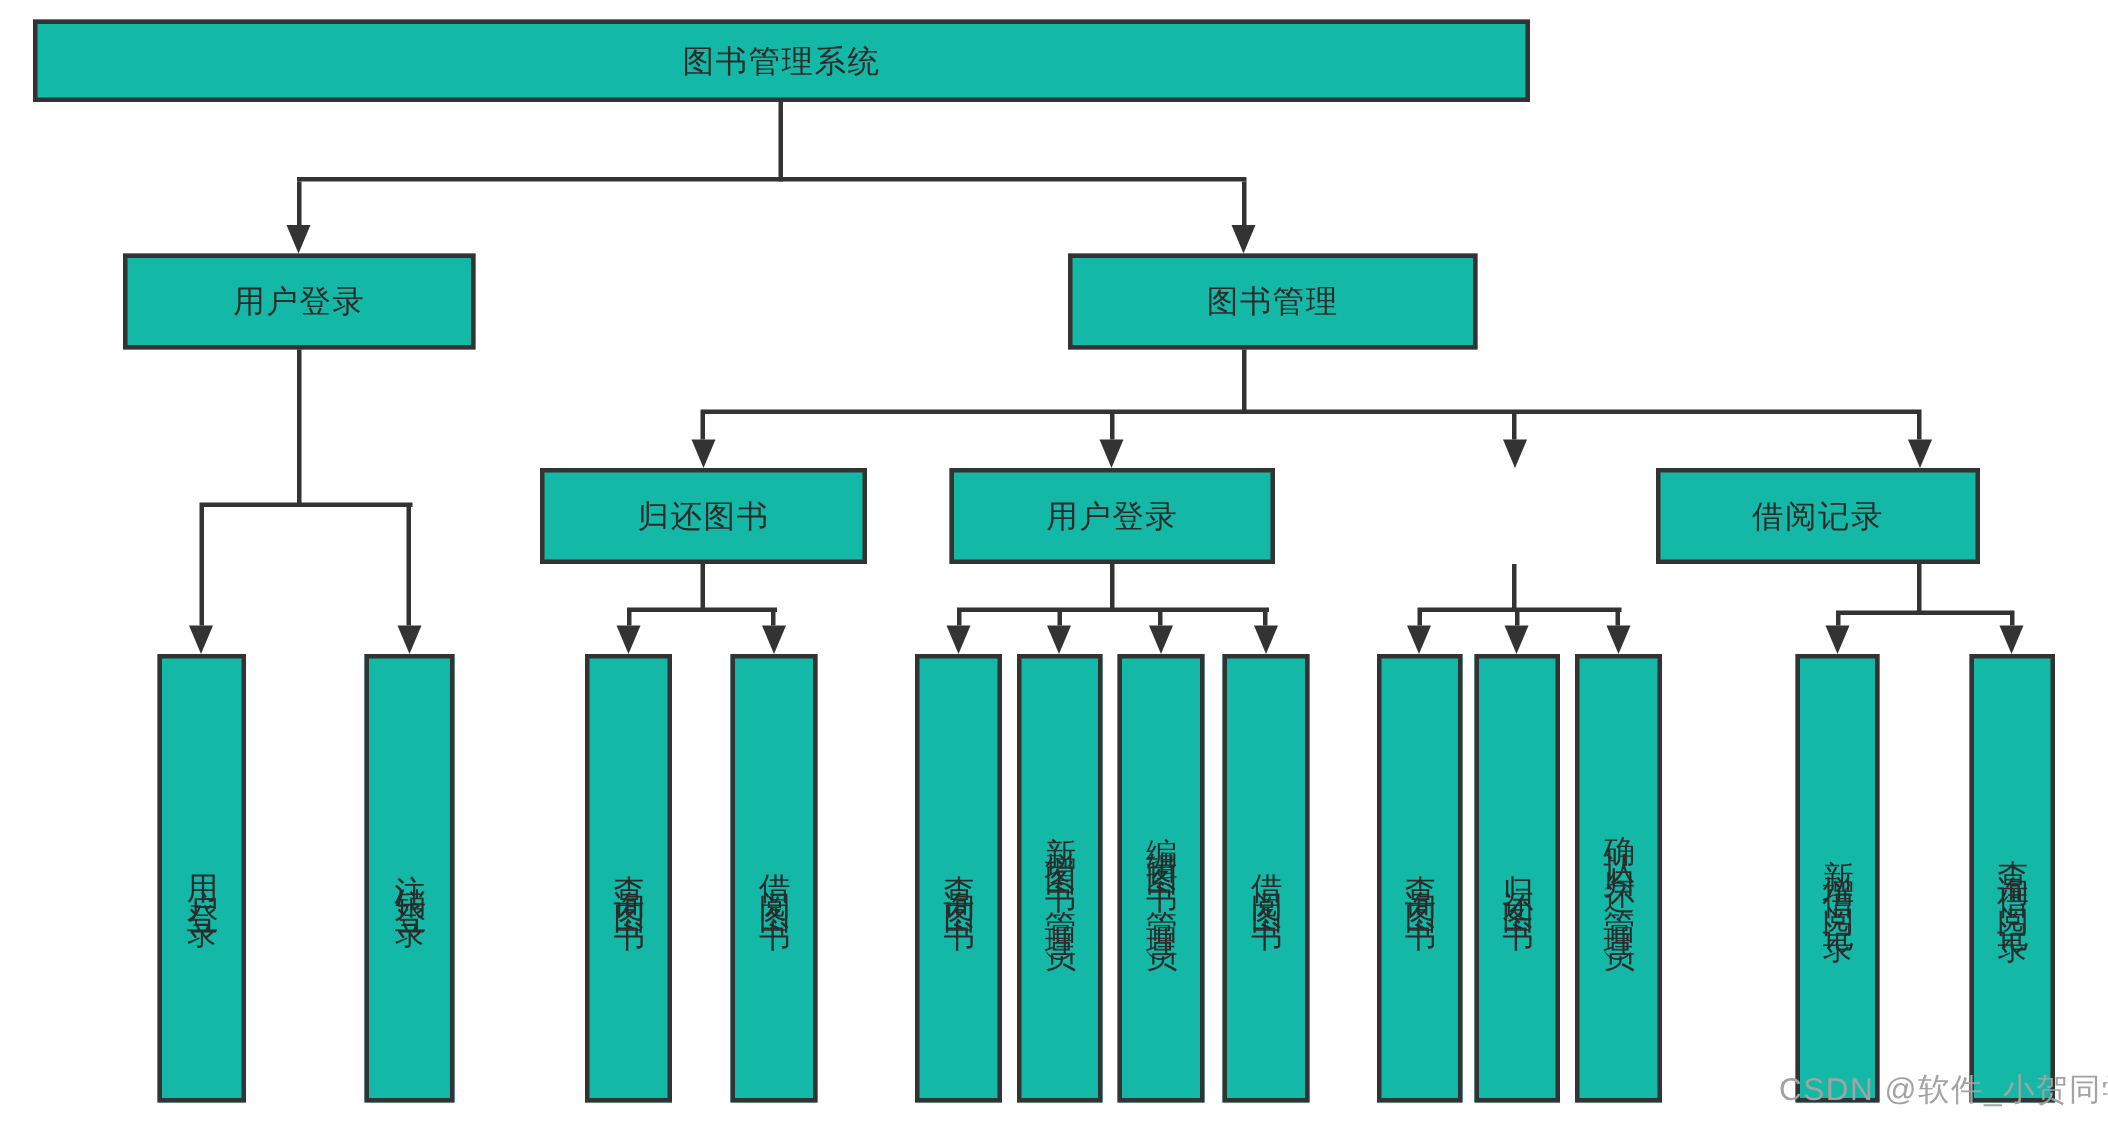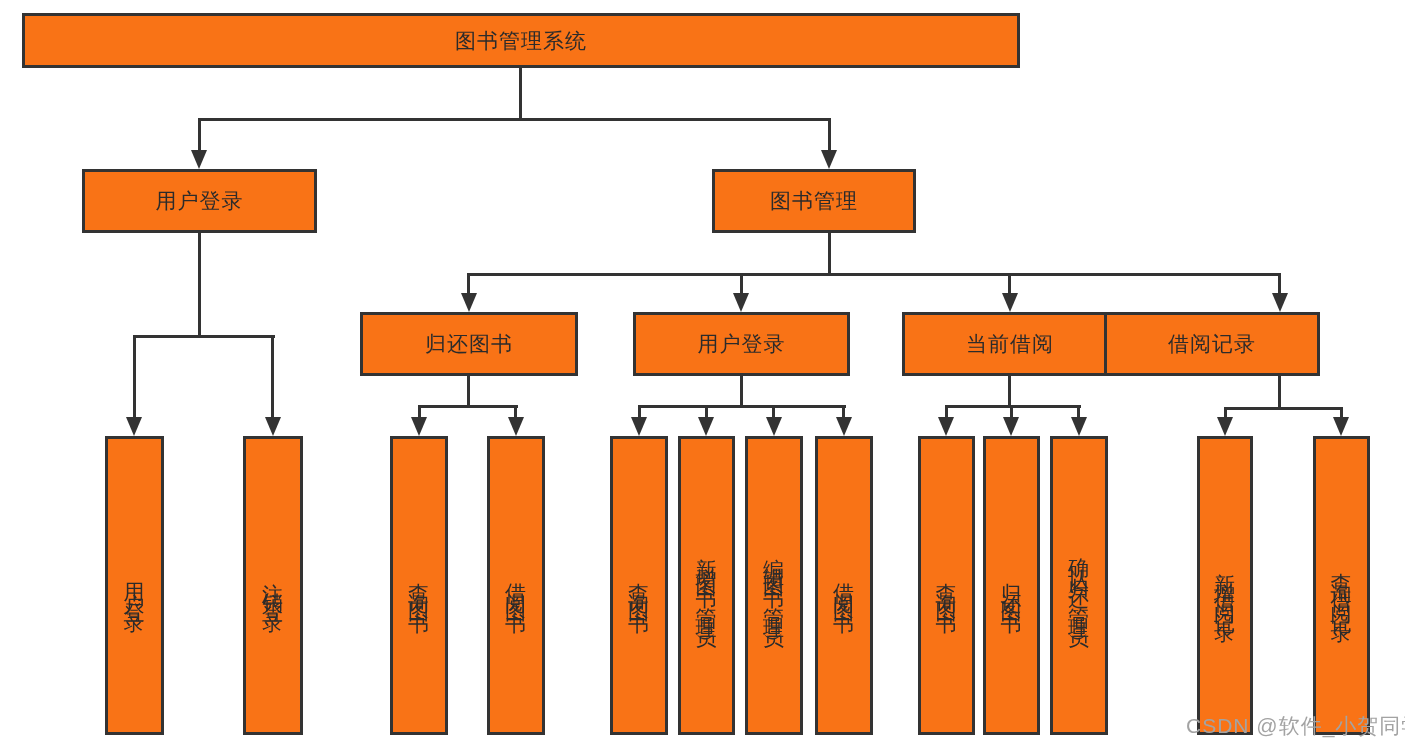--- a/index.html
+++ b/index.html
@@ -7,21 +7,21 @@
     --text:#2b2b2b;
     --watermark:#a3a3a3;
     --bg:#ffffff;
   }
   html,body{margin:0;padding:0;background:var(--bg);}
   #stage{
     position:relative;width:1405px;height:747px;background:var(--bg);
     font-family:"Liberation Sans","DejaVu Sans",sans-serif;overflow:hidden;
   }
   .box{
-    position:absolute;box-sizing:border-box;background:#f97316;
+    position:absolute;box-sizing:border-box;background:#14b8a6;
     border:3px solid var(--line);
     display:flex;align-items:center;justify-content:center;
     color:var(--text);font-size:21px;letter-spacing:1px;white-space:nowrap;
   }
   .vbox{
     writing-mode:vertical-rl;text-orientation:mixed;
     letter-spacing:10px;font-size:21px;white-space:normal;
     line-height:1;
   }
   .h{position:absolute;height:3px;background:var(--line);}
@@ -37,25 +37,24 @@
   }
 </style>
 </head>
 <body>
 
 <div id="stage">
 
   <div class="box" style="left:22px;top:13px;width:998px;height:55px">图书管理系统</div>
 
   <div class="box" style="left:82px;top:169px;width:235px;height:64px">用户登录</div>
-  <div class="box" style="left:712px;top:169px;width:204px;height:64px">图书管理</div>
+  <div class="box" style="left:712px;top:169px;width:273px;height:64px">图书管理</div>
 
   <div class="box" style="left:360px;top:312px;width:218px;height:64px">归还图书</div>
   <div class="box" style="left:633px;top:312px;width:217px;height:64px">用户登录</div>
-  <div class="box" style="left:902px;top:312px;width:216px;height:64px">当前借阅</div>
   <div class="box" style="left:1104px;top:312px;width:216px;height:64px">借阅记录</div>
 
   <div class="box vbox" style="left:105px;top:436px;width:59px;height:299px">用户登录</div>
   <div class="box vbox" style="left:243px;top:436px;width:60px;height:299px">注销登录</div>
 
   <div class="box vbox" style="left:390px;top:436px;width:58px;height:299px">查询图书</div>
   <div class="box vbox" style="left:487px;top:436px;width:58px;height:299px">借阅图书</div>
 
   <div class="box vbox" style="left:610px;top:436px;width:58px;height:299px">查询图书</div>
   <div class="box vbox" style="left:678px;top:436px;width:57px;height:299px">新增图书（管理员）</div>

